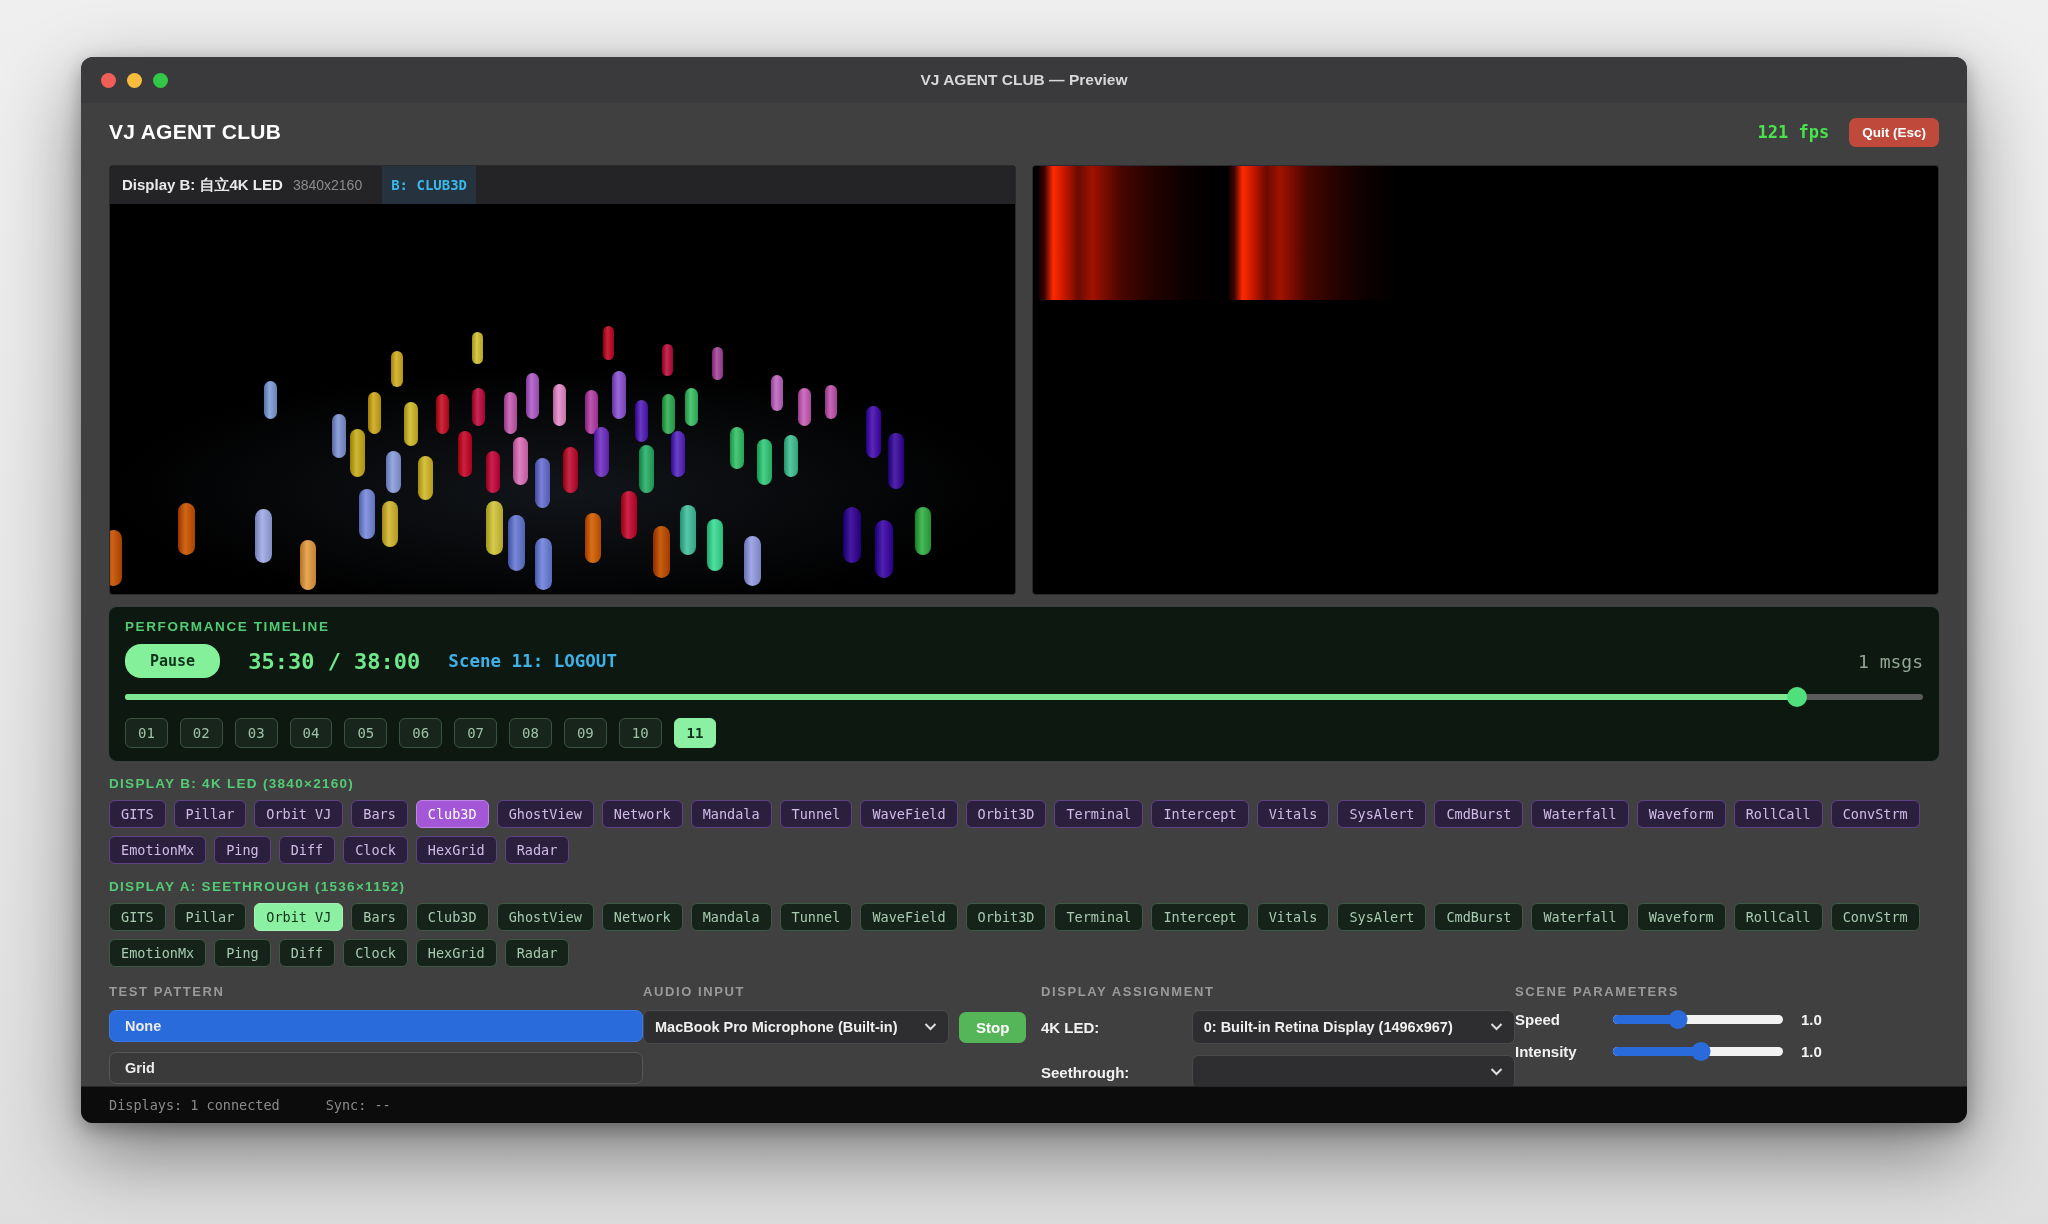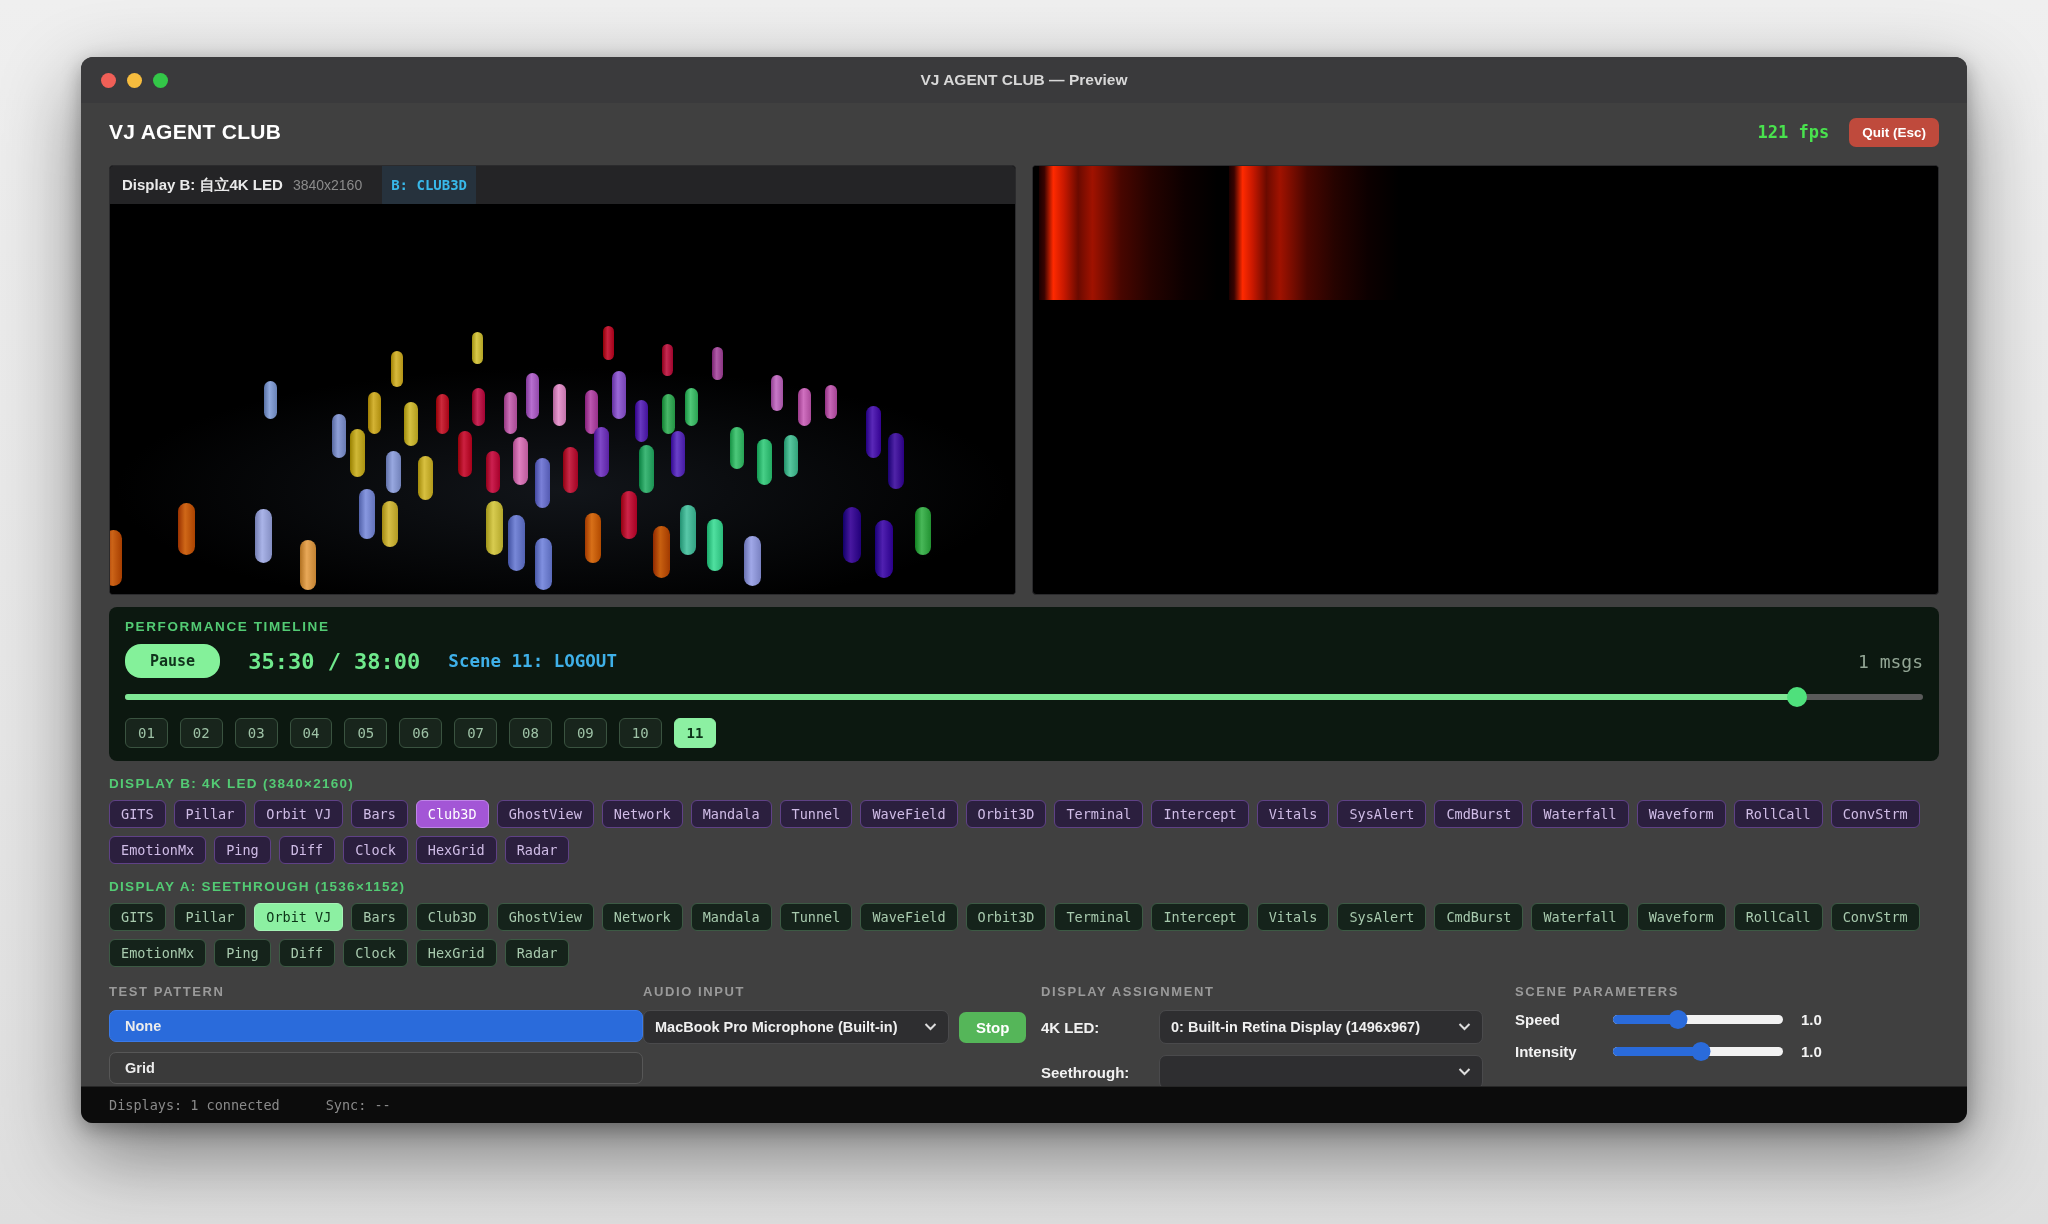--- a/index.html
+++ b/index.html
@@ -79,21 +79,21 @@
   .sel-audio{width:282px;}
   .stop-btn{background:#55b659;color:#fff;font-weight:bold;font-size:15px;padding:7px 17px;border-radius:7px;cursor:default;}
   .meters{margin-top:8px;}
   .meter-row{display:flex;align-items:center;gap:9px;margin-top:5px;}
   .meter-label{font-family:"DejaVu Sans Mono",monospace;font-size:12.5px;color:#b4b4b4;width:46px;}
   .meter-track{width:228px;height:11px;background:#2a2a2a;border-radius:5px;position:relative;}
   .meter-fill{height:11px;border-radius:5px;background:linear-gradient(180deg,#72dd52,#3fae33);}
   .meter-peak{position:absolute;top:2.5px;width:7px;height:6px;background:#585858;border-radius:2px;}
   .assign-row{display:flex;align-items:center;margin-bottom:11px;}
   .assign-label{width:118px;color:#f2f2f2;font-weight:bold;font-size:15px;}
-  .sel-assign{width:300px;}
+  .sel-assign{width:300px;margin-left:33px;}
   .param-row{display:flex;align-items:center;margin-bottom:13px;}
   .param-label{width:98px;color:#f2f2f2;font-weight:bold;font-size:15px;}
   .param-slider{position:relative;width:170px;height:19px;margin-right:18px;}
   .param-track{position:absolute;top:5px;left:0;right:0;height:9px;background:#f2f2f2;border-radius:4.5px;}
   .param-fill{position:absolute;top:5px;left:0;height:9px;background:#2a6bdb;border-radius:4.5px;}
   .param-thumb{position:absolute;top:0;width:19px;height:19px;background:#2a6bdb;border-radius:50%;transform:translateX(-50%);}
   .param-value{color:#f2f2f2;font-weight:bold;font-size:15px;}
 
   
   .statusbar{position:absolute;left:0;right:0;bottom:0;height:36px;border-top:1px solid #272727;background:#0c0c0c;

